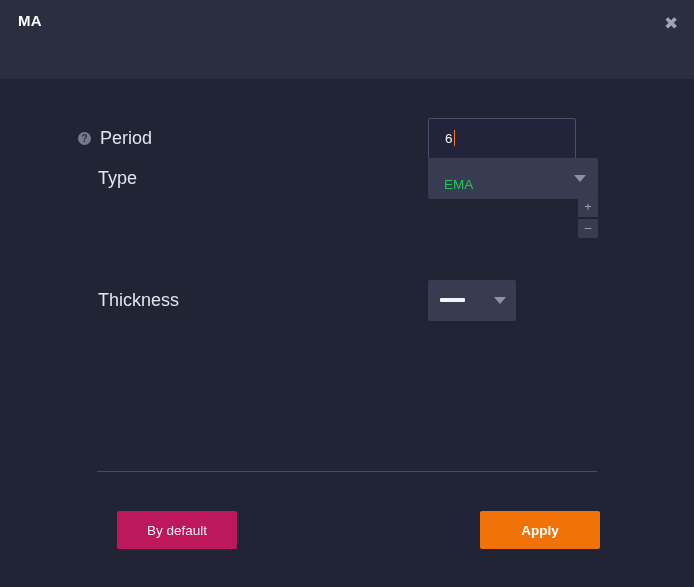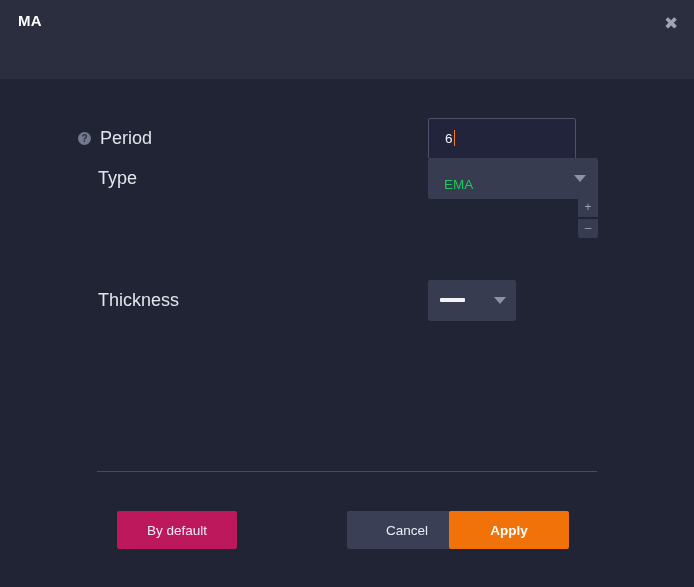--- a/index.html
+++ b/index.html
@@ -314,21 +314,21 @@
 
   .btn-cancel {
     left: 347px;
     top: 40px;
     width: 120px;
     background: #3a3f55;
     color: #eceef4;
   }
 
   .btn-apply {
-    left: 449px;
+    left: 480px;
     top: 40px;
     width: 120px;
     background: #f07209;
     color: #ffffff;
     font-weight: bold;
   }
 </style>
 </head>
 <body>
 
@@ -378,18 +378,17 @@
       </div>
       <div class="select select-thickness">
         <span class="line-preview"></span>
         <span class="arrow"></span>
       </div>
     </div>
 
     <div class="footer">
       <div class="divider"></div>
       <button class="btn btn-default">By default</button>
-      <button class="btn btn-cancel">Cancel</button>
       <button class="btn btn-apply">Apply</button>
     </div>
 
   </div>
 </div>
 
 </body></html>

